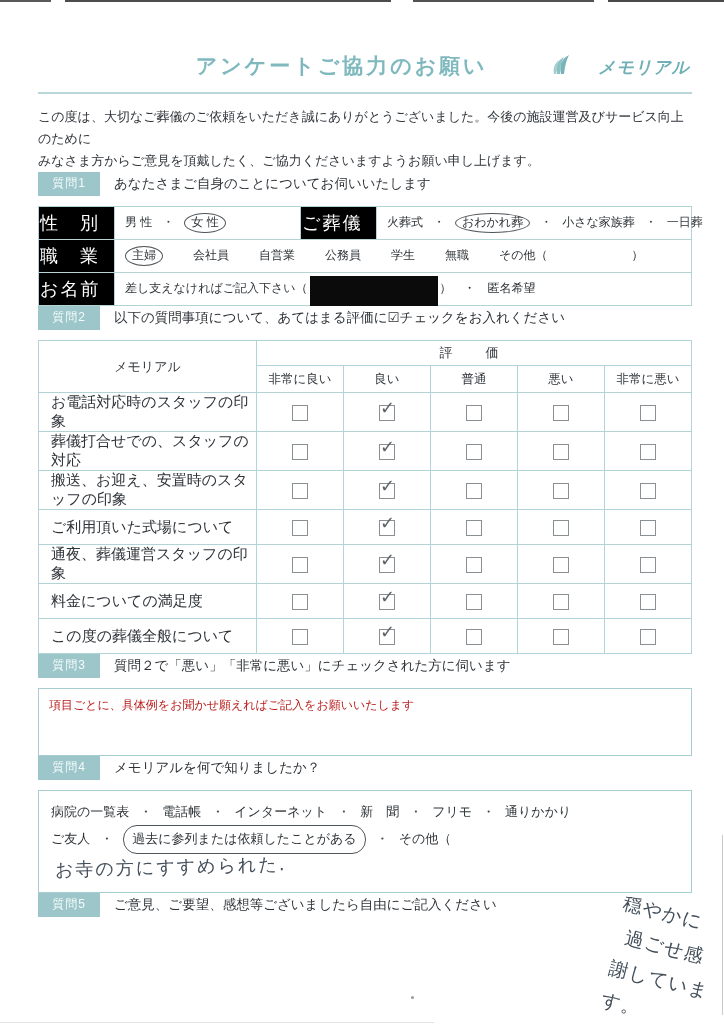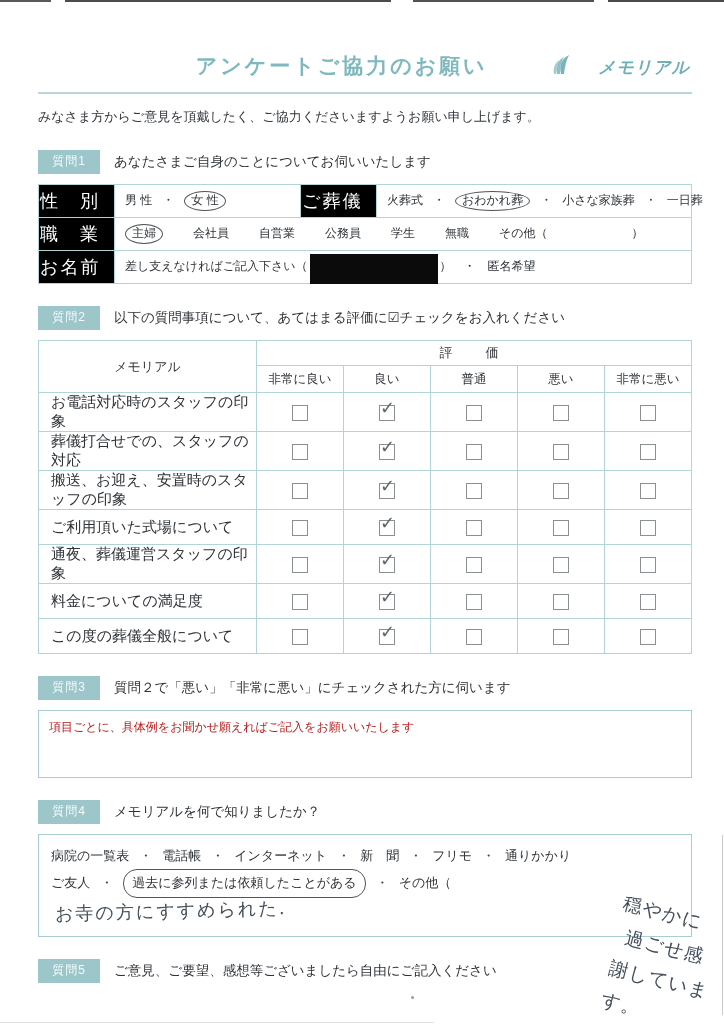--- a/index.html
+++ b/index.html
@@ -60,21 +60,21 @@
   .q2-cell{text-align:center;height:32px;}
   .cb{display:inline-block;position:relative;width:14px;height:14px;border:1.5px solid #8a8f93;vertical-align:middle;background:#fff;}
   .mark{position:absolute;left:0px;top:-9px;font-size:18px;color:#5c6469;font-weight:600;}
 
   
   .box{border:1px solid #a9ced1;margin-top:10px;background:#fff;position:relative;}
   .box-hint{font-size:12px;color:#b91c1c;padding:8px 10px;}
   .q3-box{height:66px;}
   .q4-box{padding:8px 12px 10px;font-size:13px;line-height:26px;}
 
-  .sect{margin-top:22px;}
+  .sect{}
 
   
   .hand{font-family:"DejaVu Sans",sans-serif;color:#434f5a;}
   .hand-other{display:inline-block;font-size:18px;transform:rotate(-1.5deg);letter-spacing:2px;margin-left:4px;}
   .margin-note{position:absolute;right:4px;top:898px;width:110px;transform:rotate(14deg);line-height:33px;font-size:19px;letter-spacing:1px;}
   .margin-note div:nth-child(2){margin-left:10px;}
   .margin-note div:nth-child(3){margin-left:2px;}
 </style>
 </head>
 <body>
@@ -95,20 +95,21 @@
             <path d="M10 20 C8 12, 10 5, 18 1 C14 9, 14 15, 13 20 Z" fill="#79b4ba"></path>
             <path d="M6 20 C4 13, 6 7, 13 3 C9 10, 9 15, 9 20 Z" fill="#8fc0c4"></path>
             <path d="M3 20 C2 15, 3 10, 8 6 C5 12, 5 16, 5 20 Z" fill="#a5cdd0"></path>
           </svg>
         </span>
         <span class="brand-name">メモリアル</span>
       </div>
     </div>
 
     <div class="intro">
+      <div>この度は、大切なご葬儀のご依頼をいただき誠にありがとうございました。今後の施設運営及びサービス向上のために</div>
       <div>みなさま方からご意見を頂戴したく、ご協力くださいますようお願い申し上げます。</div>
     </div>
 
     <div class="sect">
       <div class="qhead">
         <span class="badge">質問1</span>
         <span class="prompt">あなたさまご自身のことについてお伺いいたします</span>
       </div>
       <table class="t1">
         <colgroup>

